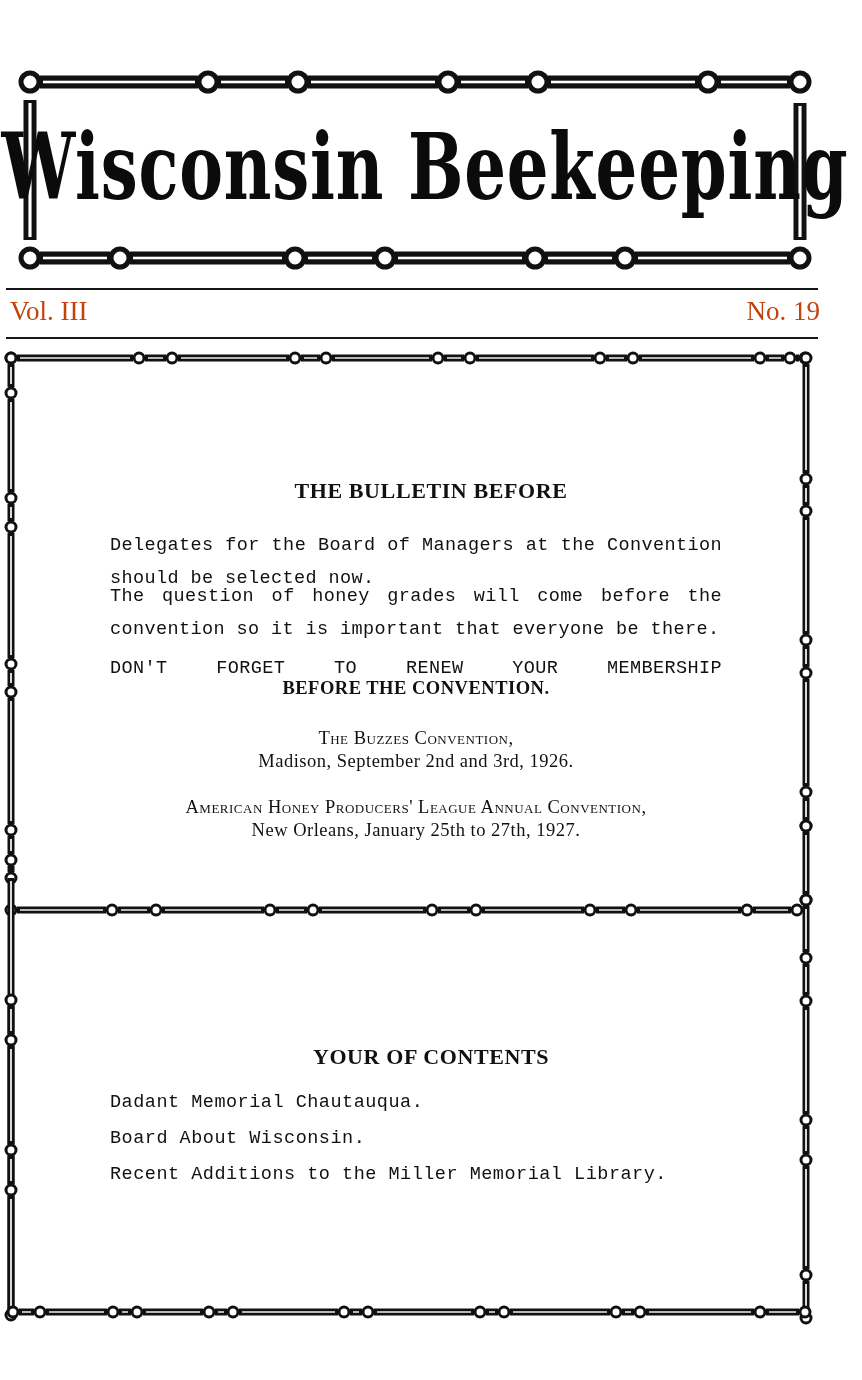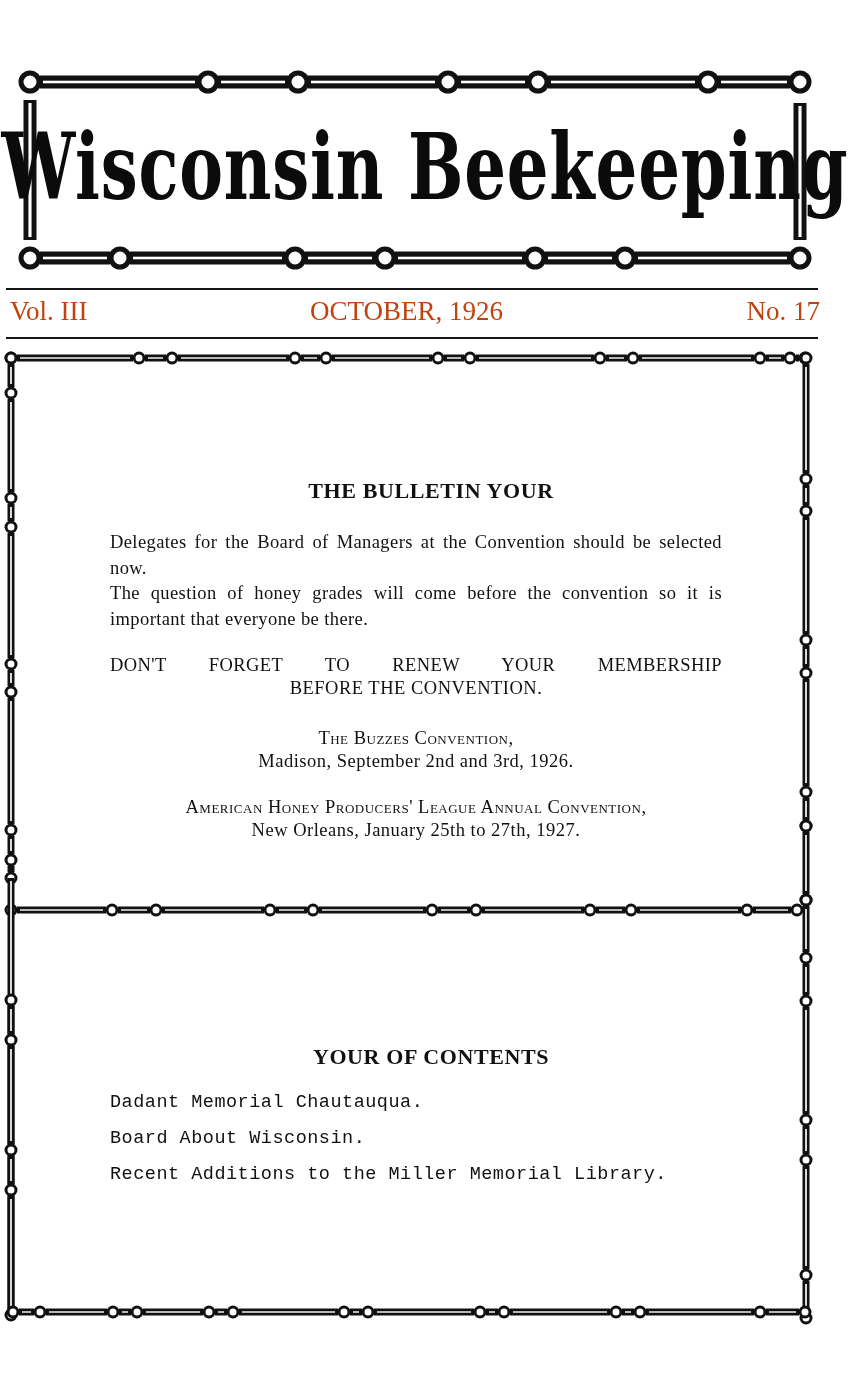--- a/index.html
+++ b/index.html
@@ -12,21 +12,21 @@
     letter-spacing: 1px; color: #0b0b0b; transform: scaleX(0.82) scaleY(1.15);
     transform-origin: center; white-space: nowrap;
   }
   .rule { position: absolute; left: 6px; width: 812px; height: 2px; background: #151515; }
   .issue-row { position: absolute; left: 6px; top: 296px; width: 814px; height: 34px;
     font-family: "Liberation Serif", serif; font-size: 27px; color: #c2410c; }
   .issue-row span { position: absolute; top: 0; }
   .section-title { position: absolute; left: 0; width: 862px; text-align: center;
     font-family: "Liberation Serif", serif; font-weight: bold; font-size: 22px; letter-spacing: 0.6px; }
   .para { position: absolute; left: 110px; width: 612px;
-    font-family: Liberation Serif, serif; font-size: 18.5px; line-height: 26px;
+    font-family: Liberation Mono, monospace; font-size: 18.5px; line-height: 33px;
     text-align: justify; letter-spacing: 0.4px; }
   .para.last-justify { text-align-last: justify; }
   .center { position: absolute; left: 100px; width: 632px; text-align: center;
     font-family: "Liberation Serif", serif; font-size: 18.5px; line-height: 23px; letter-spacing: 0.5px; }
   .sc { font-variant: small-caps; }
   .toc-item { position: absolute; left: 110px;
     font-family: Liberation Mono, monospace; font-size: 18.5px; letter-spacing: 0.5px; }
 </style>
 </head>
 <body>
@@ -261,30 +261,29 @@
     <circle cx="640" cy="1312" r="5" fill="#fff" stroke="#111" stroke-width="3"></circle>
     <circle cx="760" cy="1312" r="5" fill="#fff" stroke="#111" stroke-width="3"></circle>
     <circle cx="805" cy="1312" r="5" fill="#fff" stroke="#111" stroke-width="3"></circle>
   </svg>
 
 <div class="masthead-title">Wisconsin Beekeeping</div>
 
 <div class="rule" style="top:288px;"></div>
 <div class="issue-row">
   <span style="left:4px;">Vol. III</span>
-  <span style="left:304px;">OCTOBER, 1926</span>
-  <span style="right:0px;">No. 17</span>
+  <span style="right:0px;">No. 19</span>
 </div>
 <div class="rule" style="top:337px;"></div>
 
-<div class="section-title" style="top:478px;">THE BULLETIN YOUR</div>
+<div class="section-title" style="top:478px;">THE BULLETIN BEFORE</div>
 <div class="para" style="top:529px;">Delegates for the Board of Managers at the Convention should be selected now.</div>
 <div class="para" style="top:580px;">The question of honey grades will come before the convention so it is important that everyone be there.</div>
 <div class="para last-justify" style="top:652px;">DON'T FORGET TO RENEW YOUR MEMBERSHIP</div>
-<div class="center" style="top:677px; width:432px; left:200px;">BEFORE THE CONVENTION.</div>
+<div class="center" style="top:677px; width:432px; left:200px;font-weight:bold;">BEFORE THE CONVENTION.</div>
 <div class="center sc" style="top:727px;">The Buzzes Convention,</div>
 <div class="center" style="top:750px;">Madison, September 2nd and 3rd, 1926.</div>
 <div class="center sc" style="top:796px; left:90px; width:652px;">American Honey Producers' League Annual Convention,</div>
 <div class="center" style="top:819px;">New Orleans, January 25th to 27th, 1927.</div>
 
 <div class="section-title" style="top:1044px;">YOUR OF CONTENTS</div>
 <div class="toc-item" style="top:1092px;">Dadant Memorial Chautauqua.</div>
 <div class="toc-item" style="top:1128px;">Board About Wisconsin.</div>
 <div class="toc-item" style="top:1164px;">Recent Additions to the Miller Memorial Library.</div>
 

